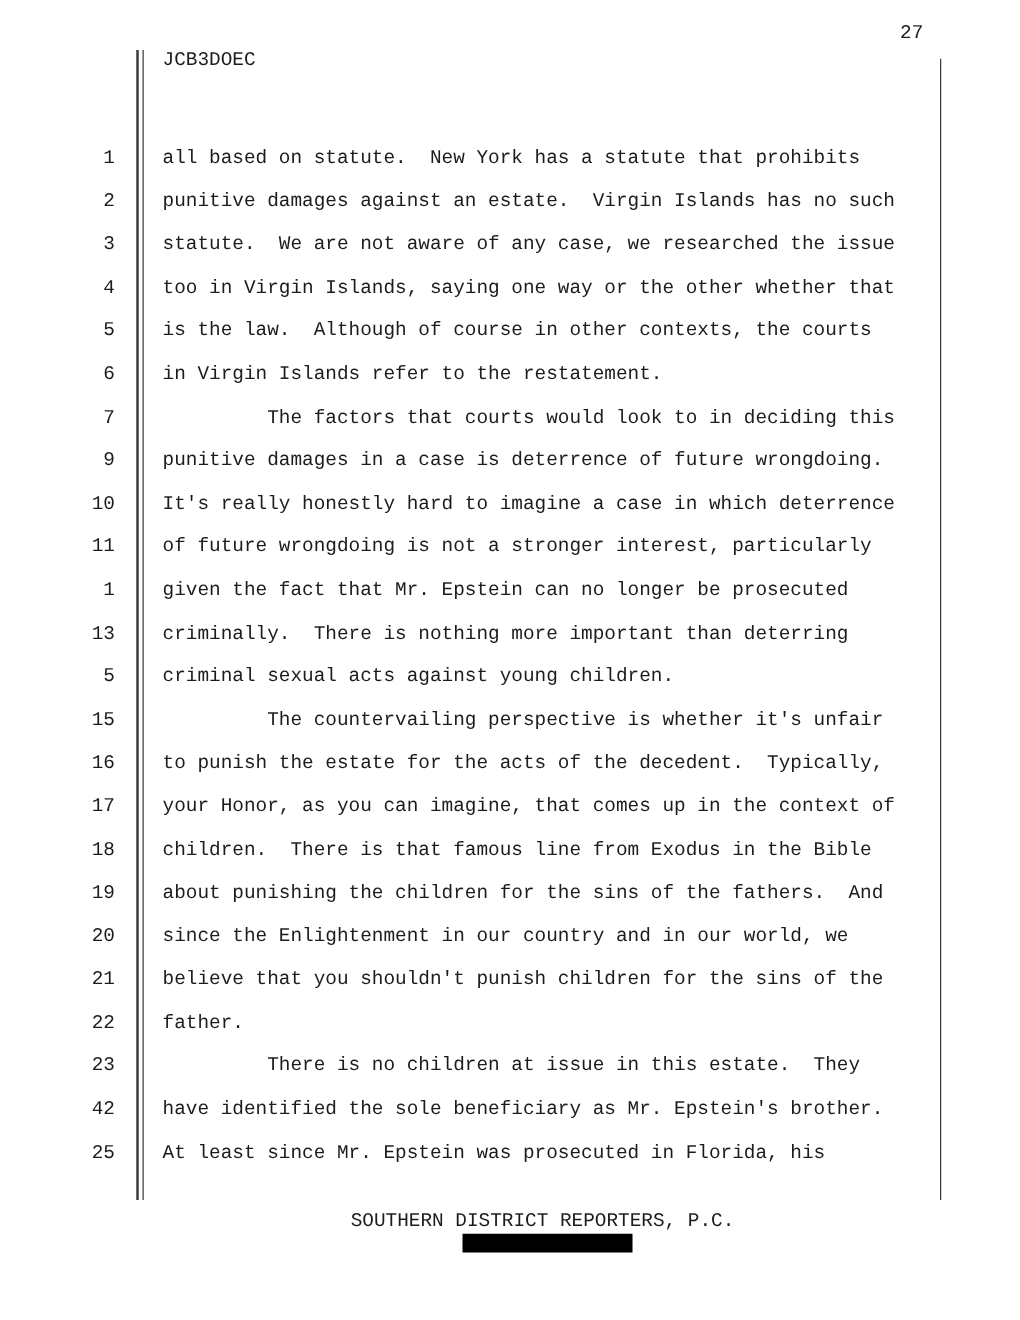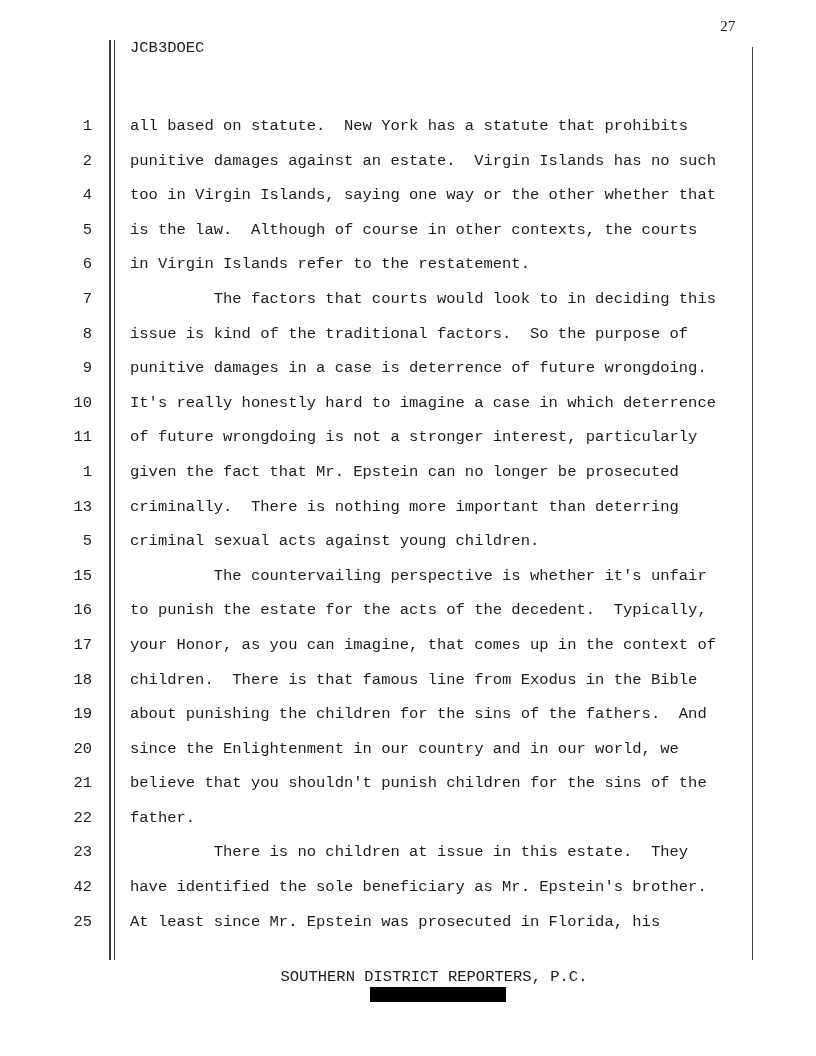--- a/index.html
+++ b/index.html
@@ -16,21 +16,20 @@
     font-family: "Liberation Mono", "DejaVu Sans Mono", monospace;
     font-size: 15.5px;
     color: #1c1c1c;
     overflow: hidden;
   }
   .page-number {
     position: absolute;
     top: 17px;
     left: 720px;
     white-space: pre;
-    font-family: Liberation Serif, serif;
   }
   .header-code {
     position: absolute;
     top: 39px;
     left: 130px;
     white-space: pre;
   }
   .left-rule {
     position: absolute;
     top: 40px;
@@ -96,25 +95,25 @@
   <div class="page-number">27</div>
 
   <div class="header-code">JCB3DOEC</div>
 
   <div class="left-rule"></div>
   <div class="right-rule"></div>
 
   <div class="transcript-body">
       <div class="line-row"><span class="line-num">1</span><span class="line-text">all based on statute.  New York has a statute that prohibits</span></div>
       <div class="line-row"><span class="line-num">2</span><span class="line-text">punitive damages against an estate.  Virgin Islands has no such</span></div>
+      <div class="line-row"><span class="line-num">3</span><span class="line-text">statute.  We are not aware of any case, we researched the issue</span></div>
       <div class="line-row"><span class="line-num">4</span><span class="line-text">too in Virgin Islands, saying one way or the other whether that</span></div>
       <div class="line-row"><span class="line-num">5</span><span class="line-text">is the law.  Although of course in other contexts, the courts</span></div>
       <div class="line-row"><span class="line-num">6</span><span class="line-text">in Virgin Islands refer to the restatement.</span></div>
       <div class="line-row"><span class="line-num">7</span><span class="line-text">         The factors that courts would look to in deciding this</span></div>
-      <div class="line-row"><span class="line-num">8</span><span class="line-text">issue is kind of the traditional factors.  So the purpose of</span></div>
       <div class="line-row"><span class="line-num">9</span><span class="line-text">punitive damages in a case is deterrence of future wrongdoing.</span></div>
       <div class="line-row"><span class="line-num">10</span><span class="line-text">It's really honestly hard to imagine a case in which deterrence</span></div>
       <div class="line-row"><span class="line-num">11</span><span class="line-text">of future wrongdoing is not a stronger interest, particularly</span></div>
       <div class="line-row"><span class="line-num">1</span><span class="line-text">given the fact that Mr. Epstein can no longer be prosecuted</span></div>
       <div class="line-row"><span class="line-num">13</span><span class="line-text">criminally.  There is nothing more important than deterring</span></div>
       <div class="line-row"><span class="line-num">5</span><span class="line-text">criminal sexual acts against young children.</span></div>
       <div class="line-row"><span class="line-num">15</span><span class="line-text">         The countervailing perspective is whether it's unfair</span></div>
       <div class="line-row"><span class="line-num">16</span><span class="line-text">to punish the estate for the acts of the decedent.  Typically,</span></div>
       <div class="line-row"><span class="line-num">17</span><span class="line-text">your Honor, as you can imagine, that comes up in the context of</span></div>
       <div class="line-row"><span class="line-num">18</span><span class="line-text">children.  There is that famous line from Exodus in the Bible</span></div>

